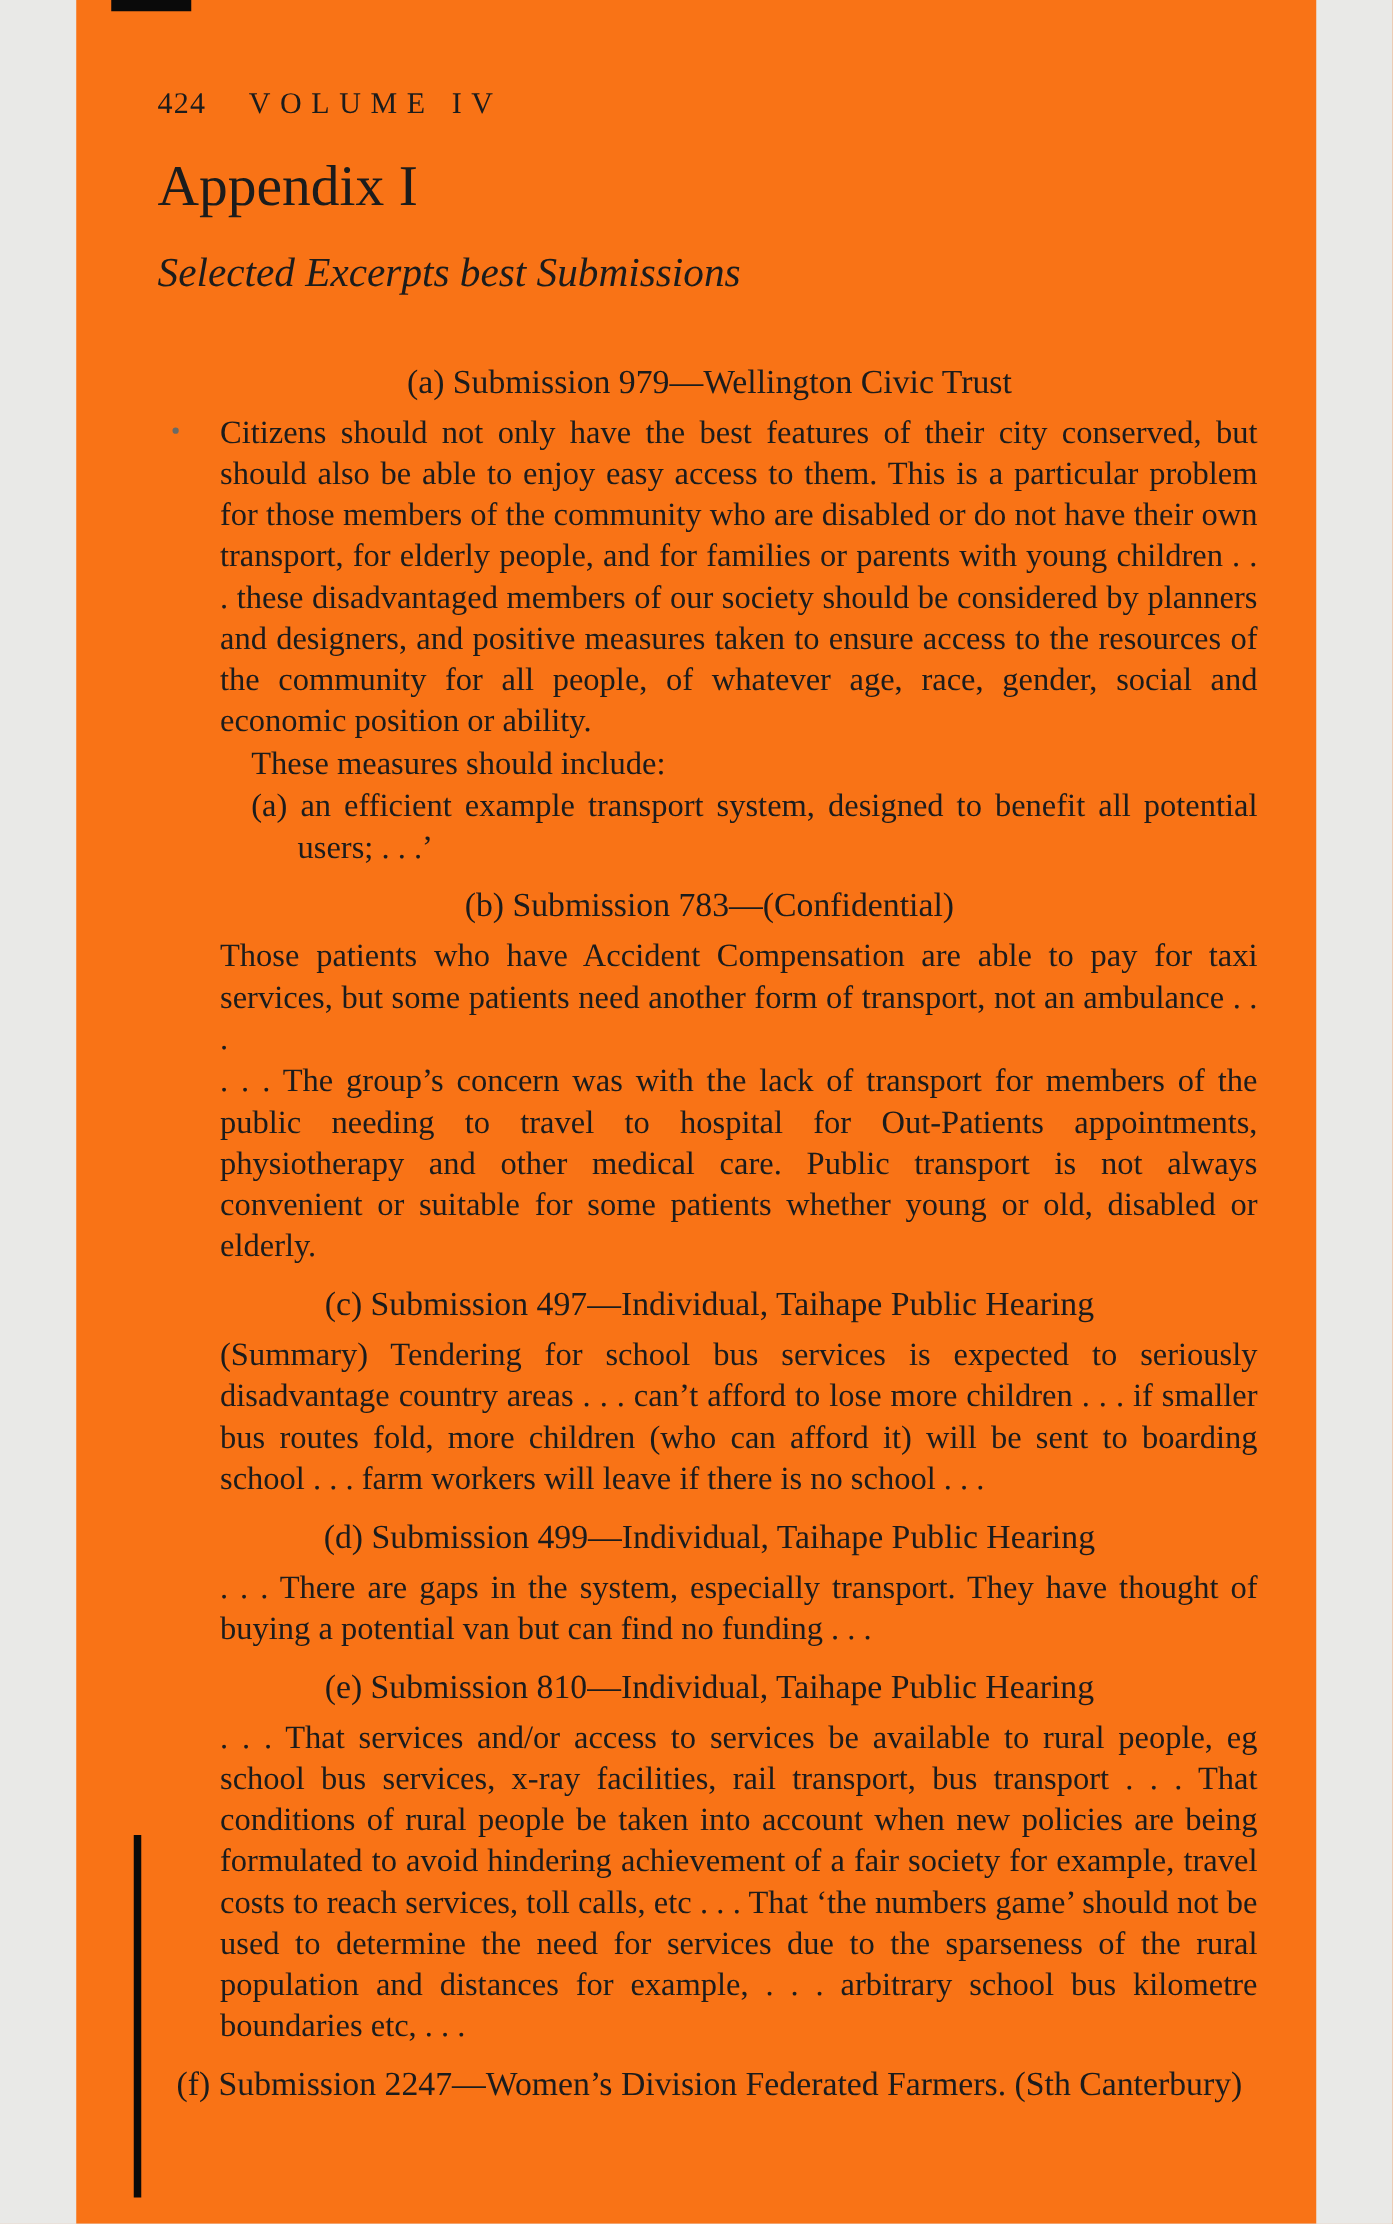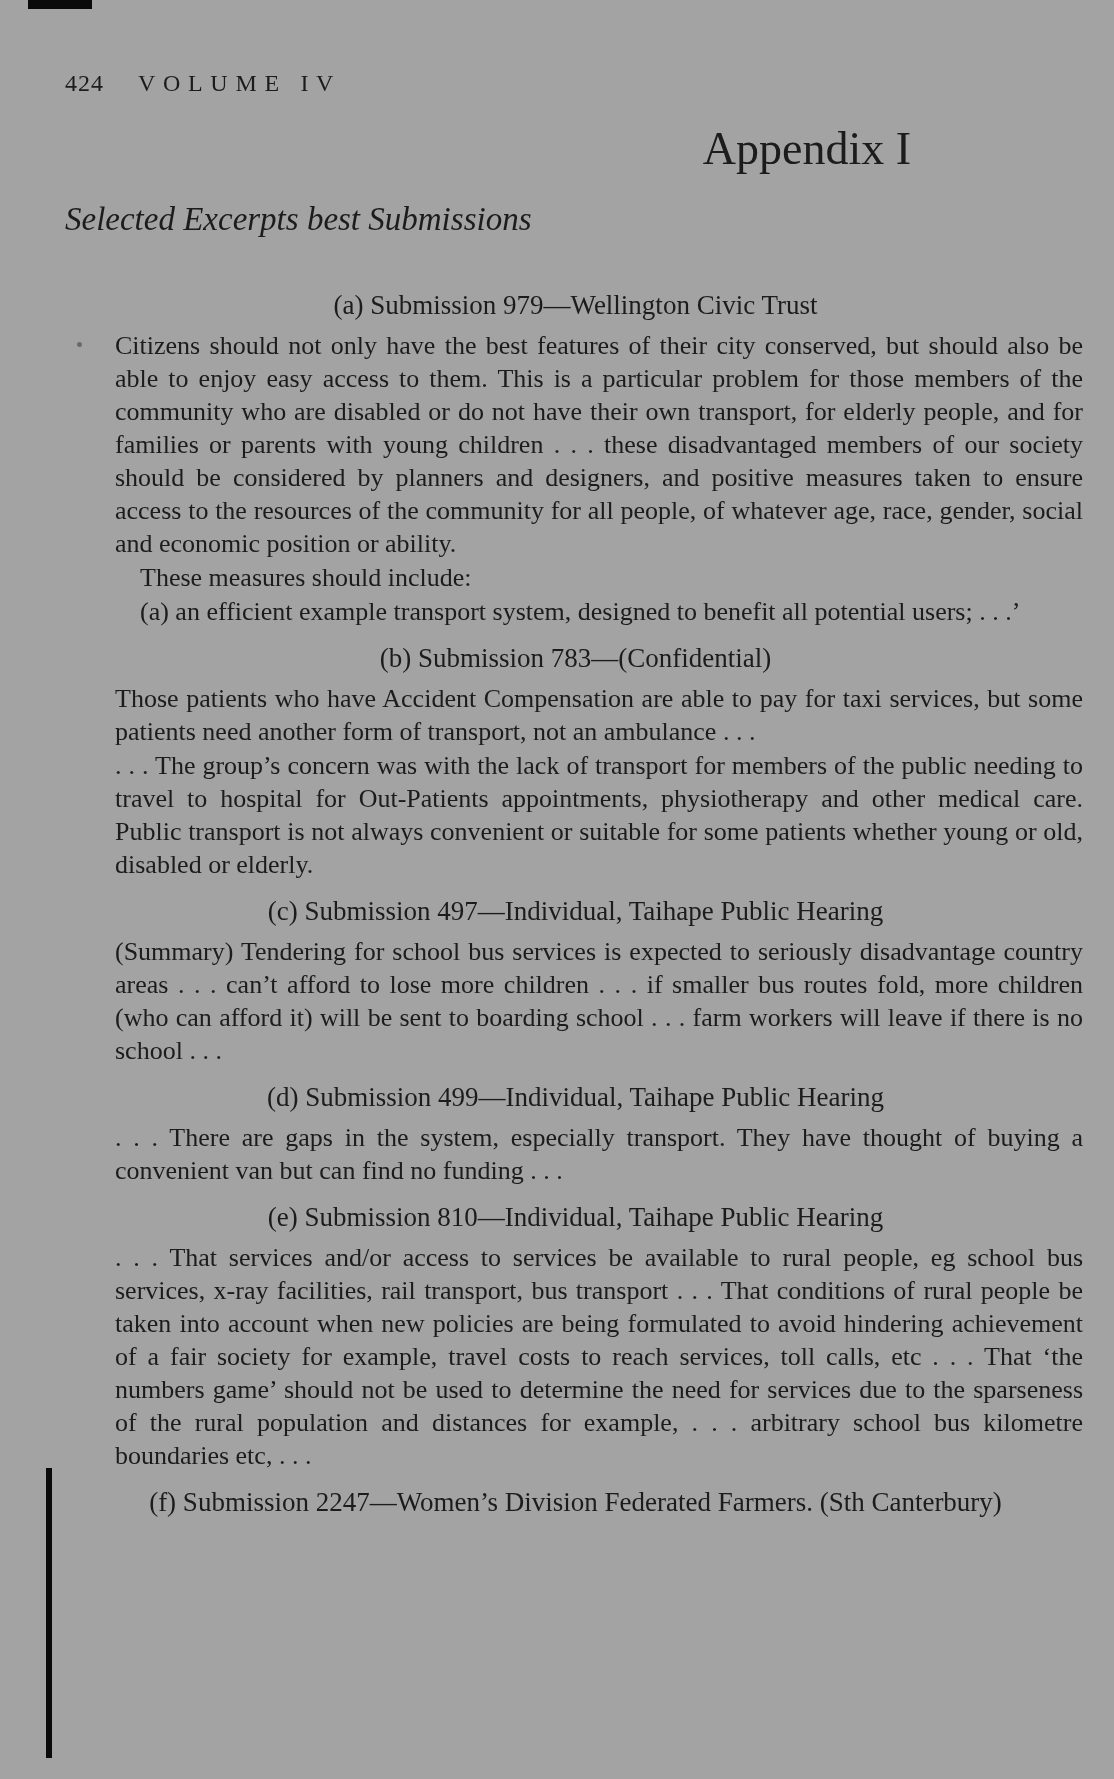--- a/index.html
+++ b/index.html
@@ -2,28 +2,28 @@
 <html><head>
 <meta charset="utf-8">
 <style>
   html, body {
     margin: 0;
     padding: 0;
     background: #e9e9e7;
   }
   .page {
     position: relative;
-    width: 1114px;
+    width: 992px;
     min-height: 1779px;
     margin: 0 auto;
-    background: #a3a3a3;
+    background: #f97316;
     color: #1c1c1c;
     font-family: "Liberation Serif", "DejaVu Serif", serif;
     box-sizing: border-box;
-    padding: 70px 28px 60px 65px;
+    padding: 70px 44px 60px 65px;
     overflow: hidden;
   }
   
   .artifact-top {
     position: absolute;
     left: 28px;
     top: 0;
     width: 64px;
     height: 9px;
     background: #0a0a0a;
@@ -53,21 +53,21 @@
   .running-head .page-num {
     margin-right: 26px;
     letter-spacing: 1px;
   }
   .running-head .volume {
     letter-spacing: 0.32em;
   }
   h1.appendix-title {
     font-size: 46px;
     font-weight: 500;
-    text-align: right;
+    text-align: left;
     margin: 0 175px 0 0;
     line-height: 1.15;
     font-family: Liberation Serif, serif;
   }
   h2.appendix-subtitle {
     font-size: 33px;
     font-style: italic;
     font-weight: 400;
     margin: 24px 0 46px 0;
     line-height: 1.2;
@@ -125,21 +125,21 @@
         <h3 class="sub-heading">(b) Submission 783—(Confidential)</h3>
         <p class="body">Those patients who have Accident Compensation are able to pay for taxi services, but some patients need another form of transport, not an ambulance . . .</p>
         <p class="body">. . . The group’s concern was with the lack of transport for members of the public needing to travel to hospital for Out-Patients appointments, physiotherapy and other medical care. Public transport is not always convenient or suitable for some patients whether young or old, disabled or elderly.</p>
       </section>
       <section class="submission">
         <h3 class="sub-heading">(c) Submission 497—Individual, Taihape Public Hearing</h3>
         <p class="body">(Summary) Tendering for school bus services is expected to seriously disadvantage country areas . . . can’t afford to lose more children . . . if smaller bus routes fold, more children (who can afford it) will be sent to boarding school . . . farm workers will leave if there is no school . . .</p>
       </section>
       <section class="submission">
         <h3 class="sub-heading">(d) Submission 499—Individual, Taihape Public Hearing</h3>
-        <p class="body">. . . There are gaps in the system, especially transport. They have thought of buying a convenient van but can find no funding . . .</p>
+        <p class="body">. . . There are gaps in the system, especially transport. They have thought of buying a potential van but can find no funding . . .</p>
       </section>
       <section class="submission">
         <h3 class="sub-heading">(e) Submission 810—Individual, Taihape Public Hearing</h3>
         <p class="body">. . . That services and/or access to services be available to rural people, eg school bus services, x-ray facilities, rail transport, bus transport . . . That conditions of rural people be taken into account when new policies are being formulated to avoid hindering achievement of a fair society for example, travel costs to reach services, toll calls, etc  . . . That ‘the numbers game’ should not be used to determine the need for services due to the sparseness of the rural population and distances for example, . . . arbitrary school bus kilometre boundaries etc, . . .</p>
       </section>
       <section class="submission">
         <h3 class="sub-heading">(f) Submission 2247—Women’s Division Federated Farmers. (Sth Canterbury)</h3>
       </section>
     </main>
 

